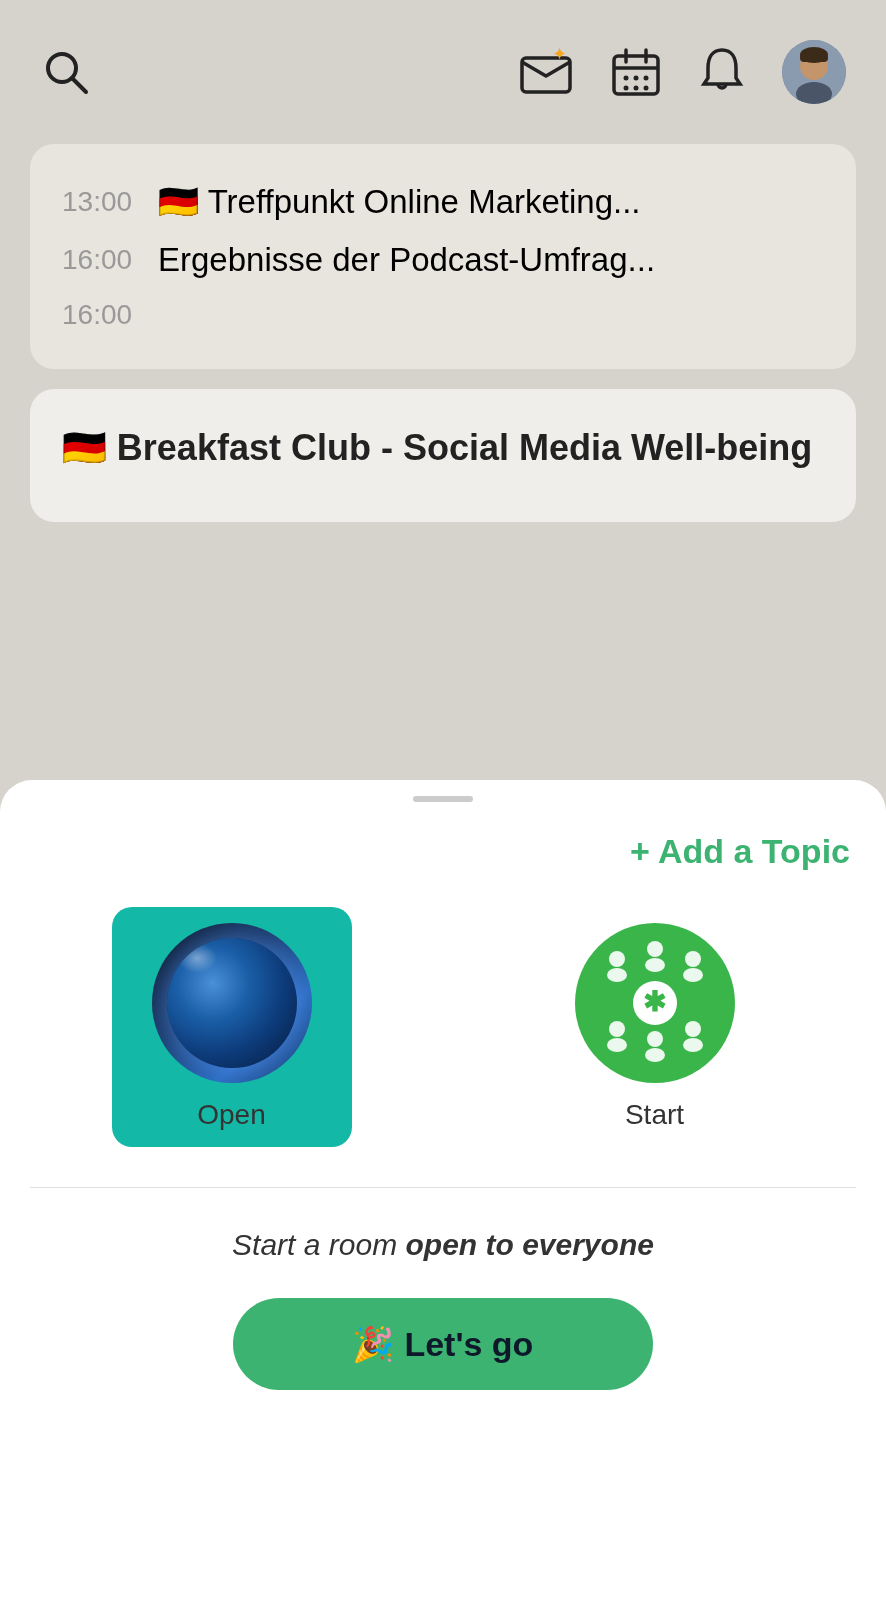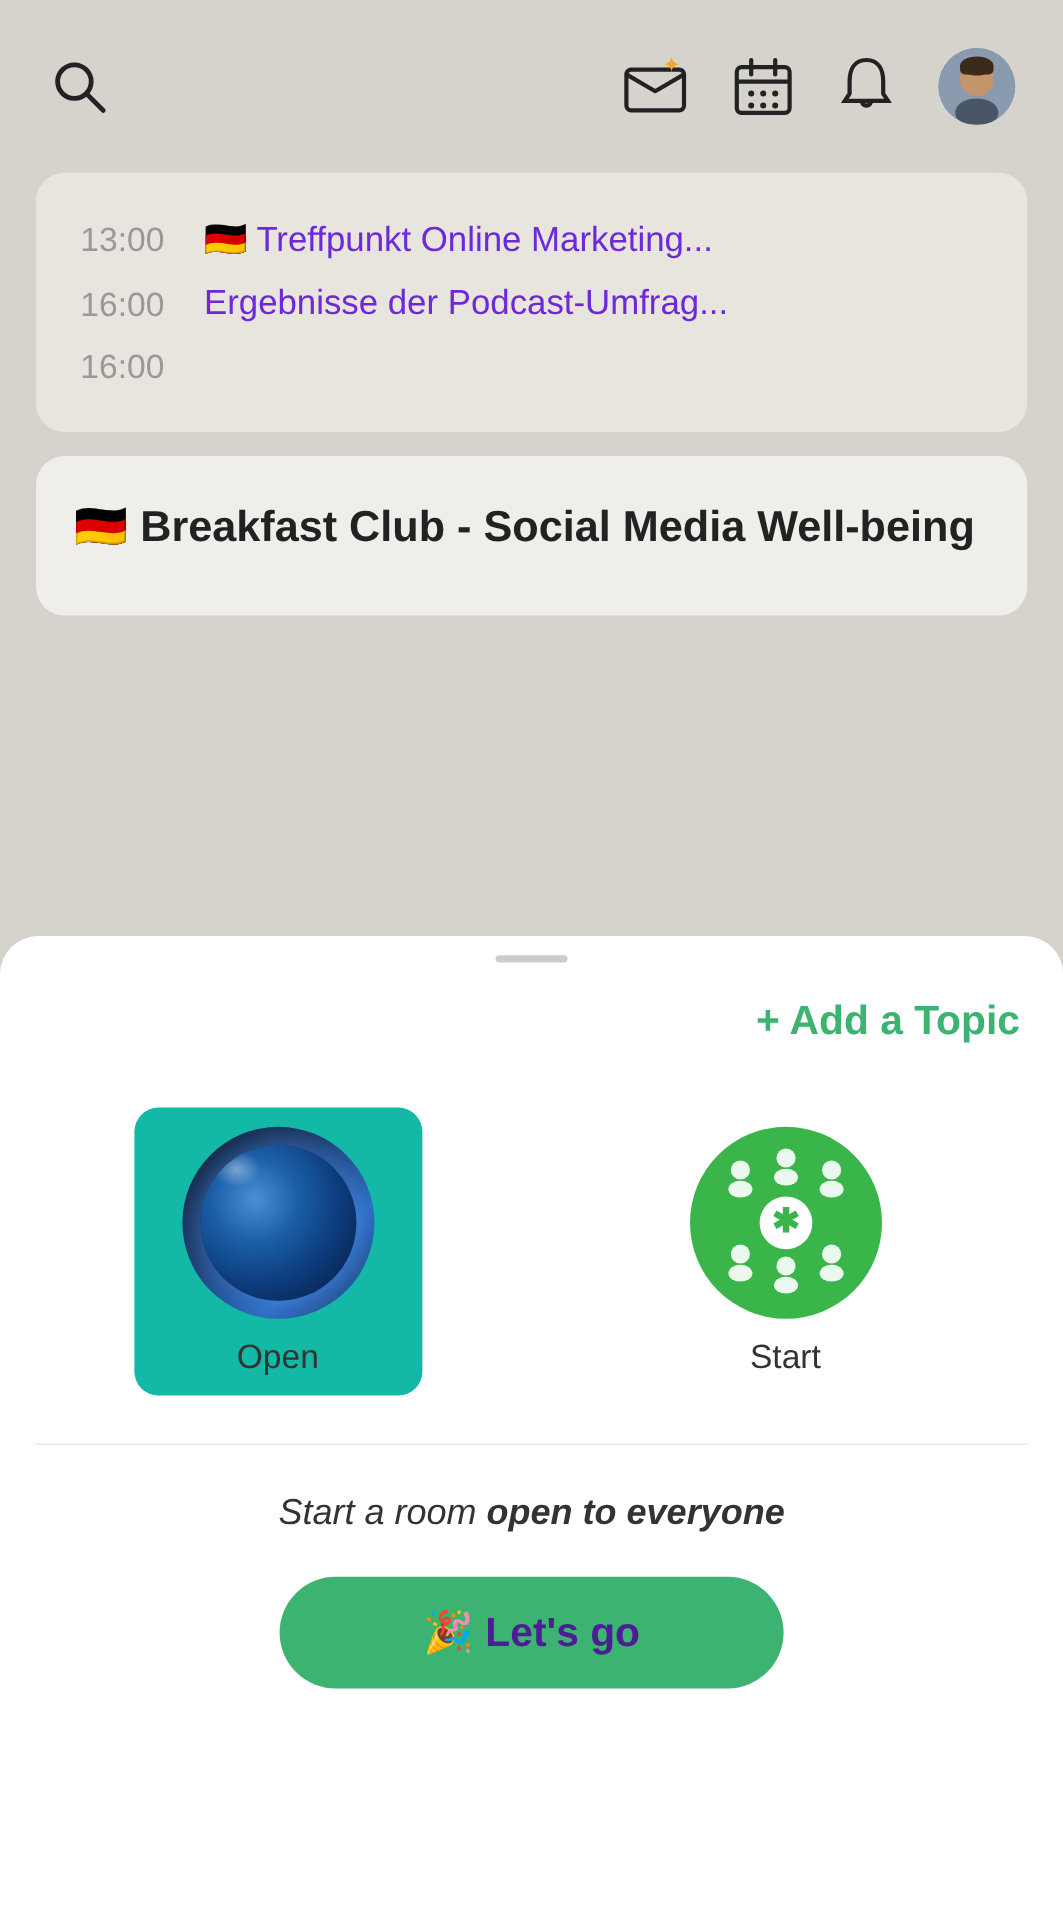--- a/index.html
+++ b/index.html
@@ -56,35 +56,34 @@
     .events-card {
       margin: 20px 30px;
       background: #e8e5de;
       border-radius: 24px;
       padding: 28px 32px;
     }
 
     .event-row {
       display: flex;
       align-items: center;
-      gap: 28px;
+      gap: 16px;
       padding: 10px 0;
-      text-align: center;
     }
 
     .event-time {
       color: #999;
       font-size: 28px;
       font-weight: 400;
       min-width: 80px;
     }
 
     .event-title {
-      color: #6d28d9;
-      font-size: 29px;
+      color: #000000;
+      font-size: 33px;
       font-weight: 400;
     }
 
     
     .featured-card {
       margin: 0 30px 0 30px;
       background: #f0eeea;
       border-radius: 24px;
       padding: 36px 32px 50px 32px;
     }
@@ -113,21 +112,21 @@
       height: 6px;
       background: #ccc;
       border-radius: 3px;
       margin: 0 auto 30px auto;
     }
 
     .add-topic-btn {
       display: block;
       text-align: right;
       padding: 0 36px;
-      margin-bottom: 52px;
+      margin-bottom: 36px;
       background: none;
       border: none;
       cursor: pointer;
       color: #3cb371;
       font-size: 34px;
       font-weight: 600;
       width: 100%;
     }
 
     
@@ -248,21 +247,21 @@
     .lets-go-btn {
       display: block;
       margin: 0 auto;
       width: 420px;
       padding: 26px 0;
       background: #3cb371;
       border: none;
       border-radius: 50px;
       font-size: 34px;
       font-weight: 700;
-      color: #4c1d95;
+      color: #0f172a;
       cursor: pointer;
       text-align: center;
     }
 
     
     .social-svg {
       width: 140px;
       height: 140px;
     }
 

